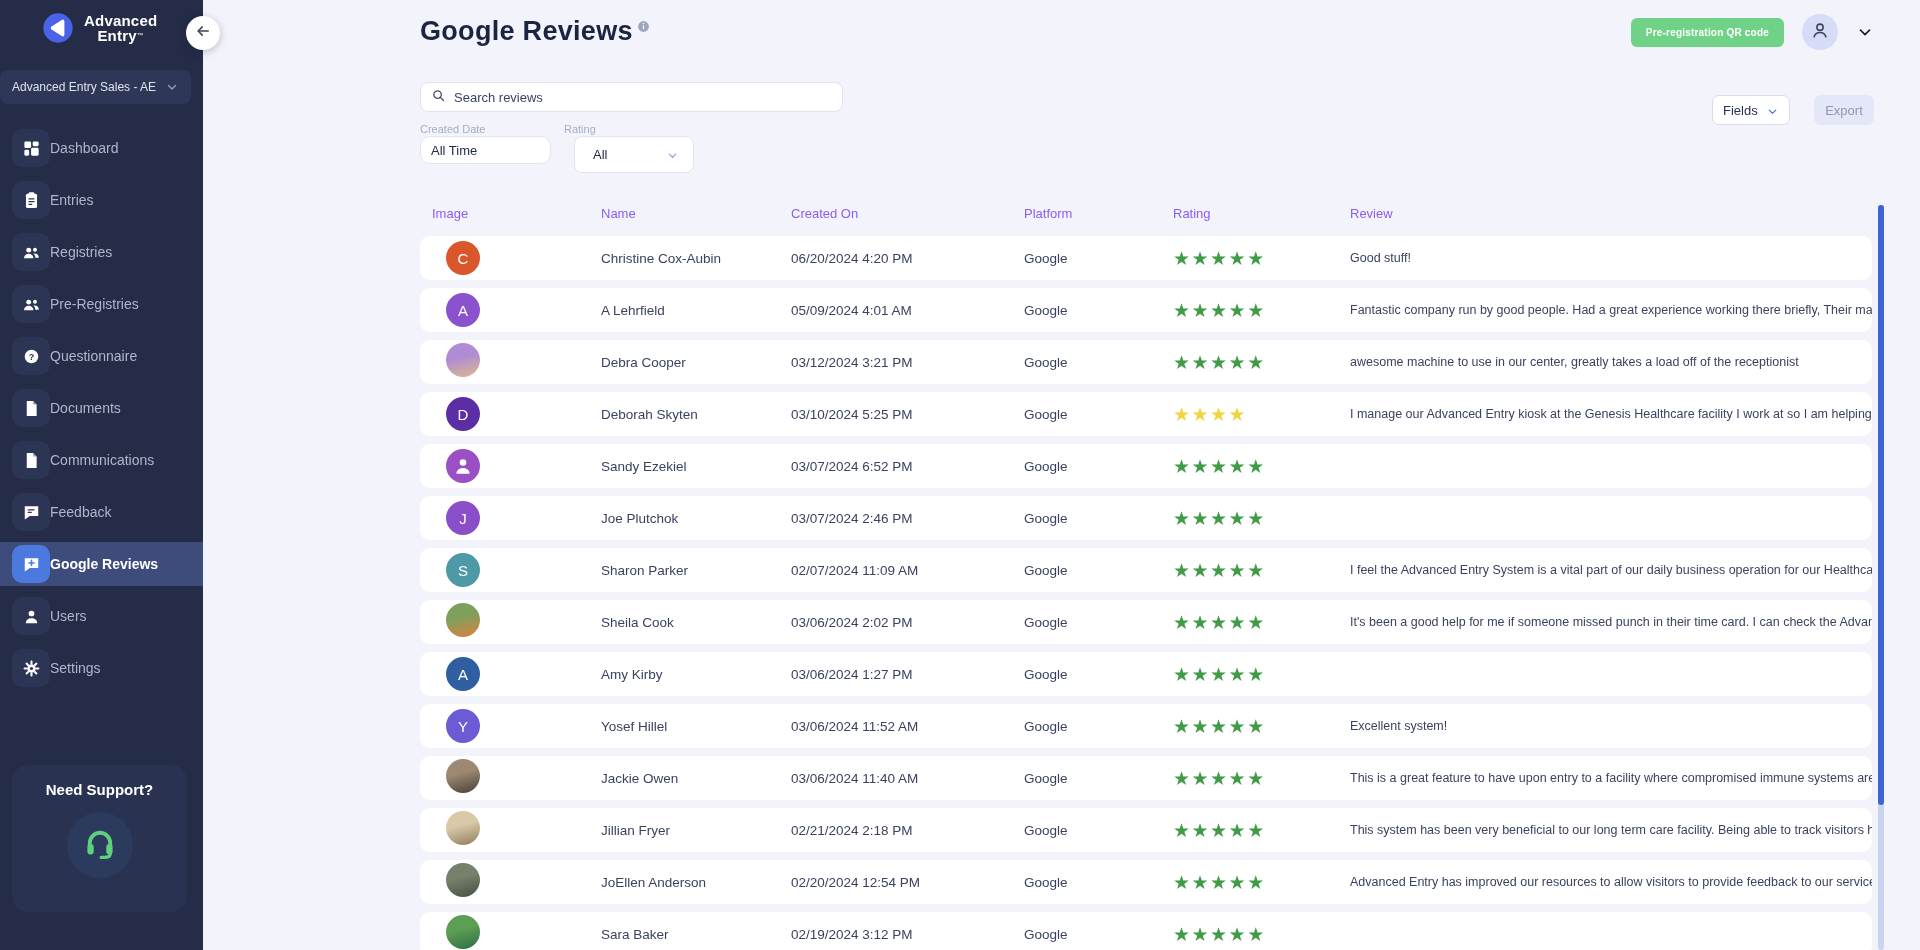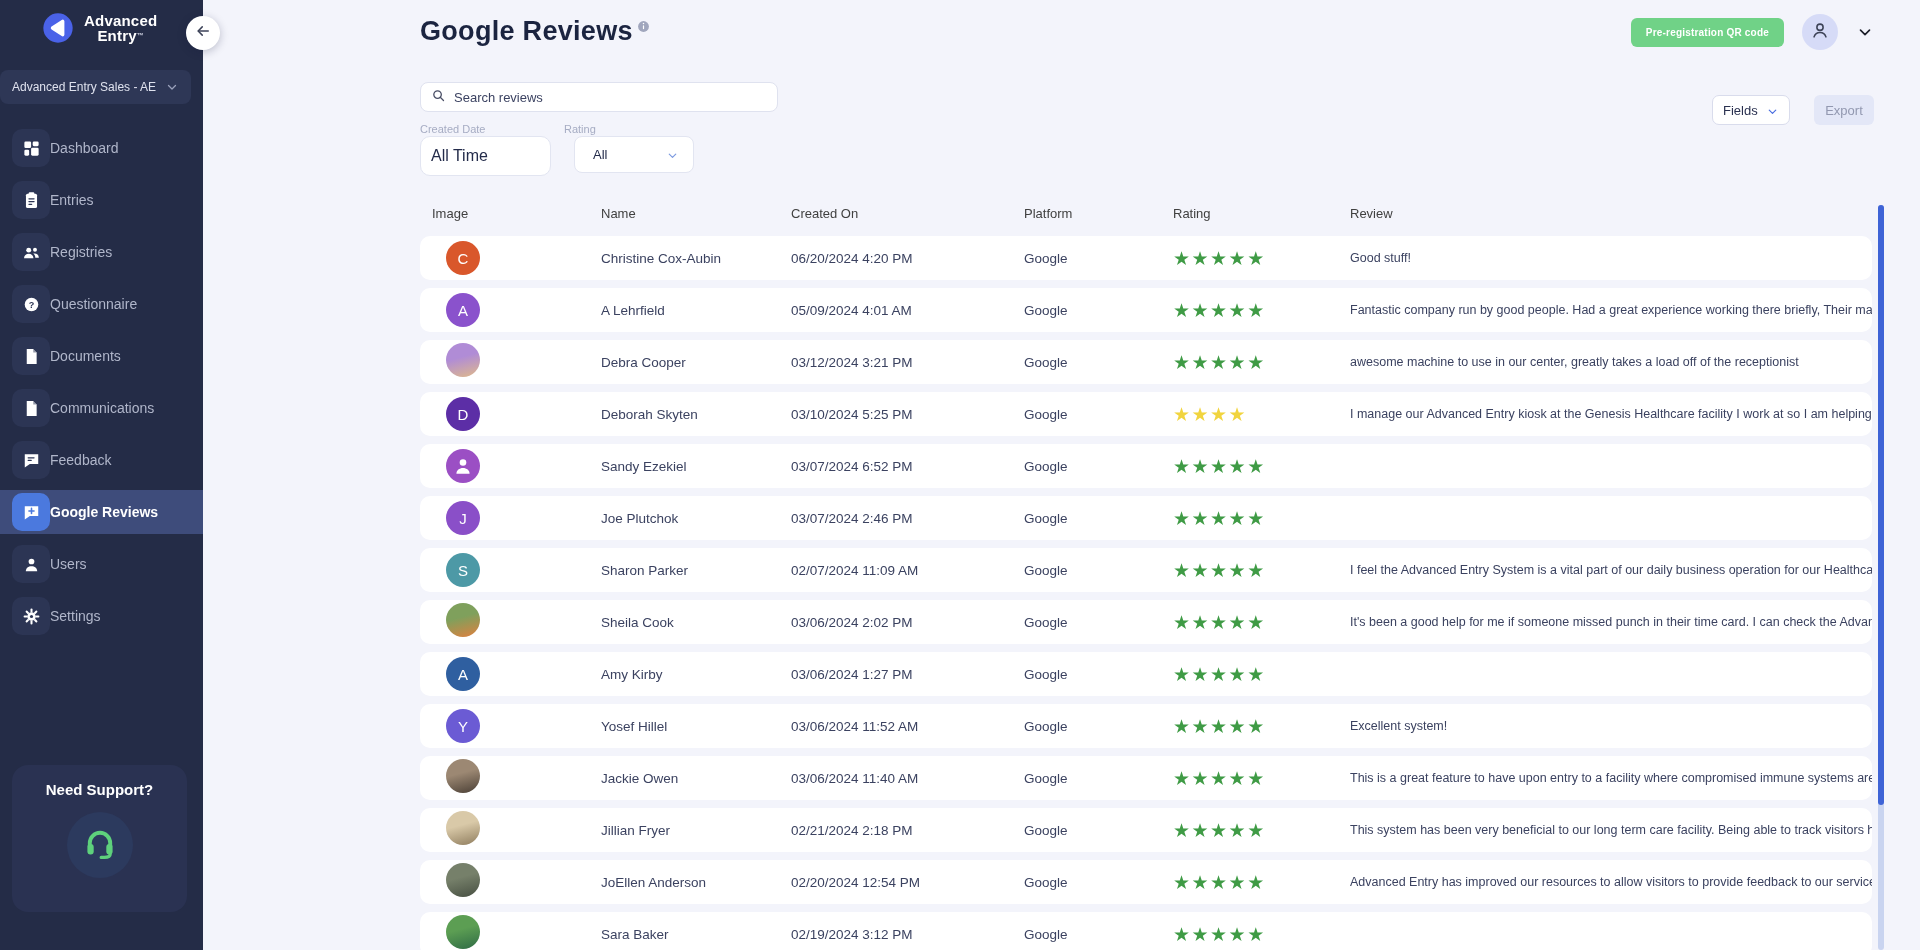--- a/index.html
+++ b/index.html
@@ -44,52 +44,52 @@
   .title-info svg { width:13px; height:13px; }
 
   .topbar-right { position:absolute; right:46px; top:14px; display:flex; align-items:center; gap:18px; }
   .qr-btn { background:#70d287; color:#fff; font-weight:bold; font-size:10px; border:none; border-radius:6px;
     padding:9px 15px; cursor:pointer; letter-spacing:.2px; }
   .top-avatar { width:36px; height:36px; border-radius:50%; background:#d6dbf7; display:flex; align-items:center; justify-content:center; cursor:pointer; }
   .top-avatar svg { width:22px; height:22px; }
   .top-chevron { color:#1c1f2a; width:18px; height:18px; cursor:pointer; }
   .top-chevron svg { width:18px; height:18px; }
 
-  .search-box { position:absolute; left:217px; top:82px; width:358px; height:30px; background:#fff;
+  .search-box { position:absolute; left:217px; top:82px; width:423px; height:30px; background:#fff;
     border:1px solid #dfe2ef; border-radius:8px; display:flex; align-items:center; padding:0 10px; gap:8px; }
   .search-box svg { width:15px; height:15px; }
   .search-input { border:none; outline:none; flex:1; font-size:13px; font-family:inherit; color:#2a3150; background:transparent; }
   .search-input::placeholder { color:#3c4362; opacity:1; }
 
   .filter-label { position:absolute; font-size:11px; color:#a6acc3; }
   .lbl-created { left:217px; top:123px; }
   .lbl-rating { left:361px; top:123px; }
-  .created-input { position:absolute; left:217px; top:136px; width:131px; height:40px; background:#fff;
-    border:1px solid #e2e5f1; border-radius:10px; font-size:16px; color:#232b4a; padding:0 10px; font-family:inherit; outline:none; }
+  .created-input { position:absolute; left:217px; top:136px; width:131px; height:28px; background:#fff;
+    border:1px solid #e2e5f1; border-radius:10px; font-size:13px; color:#232b4a; padding:0 10px; font-family:inherit; outline:none; }
   .rating-select { position:absolute; left:371px; top:136px; width:120px; height:37px; background:#fff;
     border:1px solid #e2e5f1; border-radius:8px; display:flex; align-items:center; justify-content:space-between;
     padding:0 14px 0 18px; cursor:pointer; }
   .rating-value { font-size:13px; color:#232b4a; }
   .rating-select .chev { color:#7d9be0; width:13px; height:13px; }
   .rating-select .chev svg { width:13px; height:13px; }
 
   .right-controls { position:absolute; right:46px; top:95px; display:flex; align-items:center; gap:24px; }
   .fields-dd { width:78px; height:30px; background:#fff; border:1px solid #d9dcec; border-radius:7px;
     display:flex; align-items:center; justify-content:space-between; padding:0 10px; cursor:pointer; }
   .fields-label { font-size:13px; color:#2a3150; }
   .fields-dd .chev { color:#4a6ee0; width:13px; height:13px; }
   .fields-dd .chev svg { width:13px; height:13px; }
   .export-btn { width:60px; height:30px; background:#e3e7f7; border:none; border-radius:6px;
     color:#9298b0; font-size:13px; font-family:inherit; cursor:pointer; }
 
   
   .table-wrap { position:absolute; left:217px; top:200px; width:1452px; height:750px; overflow:hidden; }
   .thead, .trow { display:grid; grid-template-columns:169px 190px 233px 149px 177px 1fr; align-items:center; }
   .thead { padding-left:12px; height:26px; margin-bottom:10px; }
-  .th { font-size:13px; color:#404040; }
+  .th { font-size:13px; color:#8b5cf6; }
   .trow { background:#fff; border-radius:10px; height:44px; margin-bottom:8px; padding-left:12px; cursor:pointer; }
   .avatar { width:34px; height:34px; border-radius:50%; display:inline-flex; align-items:center; justify-content:center;
     color:#fff; font-size:15px; margin-left:14px; overflow:hidden; }
   .avatar.icon-av svg { width:22px; height:22px; fill:#fff; }
   .c-name, .c-date, .c-plat { font-size:13.5px; color:#3b4260; }
   .c-stars { font-size:19px; letter-spacing:1.5px; line-height:1; }
   .c-review { font-size:12.5px; color:#3b4260; padding-right:26px; white-space:nowrap; overflow:hidden; }
 
   .scrollbar-track { position:absolute; left:1675px; top:205px; width:6px; height:745px; background:#c9d4f0; border-radius:3px; }
   .scrollbar-thumb { position:absolute; left:0; top:0; width:6px; height:600px; background:#3e63d6; border-radius:3px; cursor:pointer; }
@@ -147,20 +147,31 @@
       <div class="nav-item">
         <span class="tile">
           <svg viewBox="0 0 24 24" fill="#fff">
             <circle cx="8.5" cy="9" r="3.1"></circle>
             <path d="M2.6 18.8c0-3.2 2.7-5.3 5.9-5.3s5.9 2.1 5.9 5.3v.5H2.6z"></path>
             <circle cx="16.4" cy="8.6" r="2.5"></circle>
             <path d="M15.8 13.2c3 0 5.4 1.9 5.4 4.8v.6h-4.4c-.1-2.2-1-4.1-2.6-5.2z"></path>
           </svg>
         </span>
         <span class="nav-label">Registries</span>
+      </div>
+      <div class="nav-item">
+        <span class="tile">
+          <svg viewBox="0 0 24 24" fill="#fff">
+            <circle cx="8.5" cy="9" r="3.1"></circle>
+            <path d="M2.6 18.8c0-3.2 2.7-5.3 5.9-5.3s5.9 2.1 5.9 5.3v.5H2.6z"></path>
+            <circle cx="16.4" cy="8.6" r="2.5"></circle>
+            <path d="M15.8 13.2c3 0 5.4 1.9 5.4 4.8v.6h-4.4c-.1-2.2-1-4.1-2.6-5.2z"></path>
+          </svg>
+        </span>
+        <span class="nav-label">Pre-Registries</span>
       </div>
       <div class="nav-item">
         <span class="tile">
           <svg viewBox="0 0 24 24">
             <circle cx="12" cy="12" r="8.6" fill="#fff"></circle>
             <text x="12" y="16.2" text-anchor="middle" font-size="11.5" font-weight="bold" fill="#2c3554" font-family="Liberation Sans, sans-serif">?</text>
           </svg>
         </span>
         <span class="nav-label">Questionnaire</span>
       </div>

